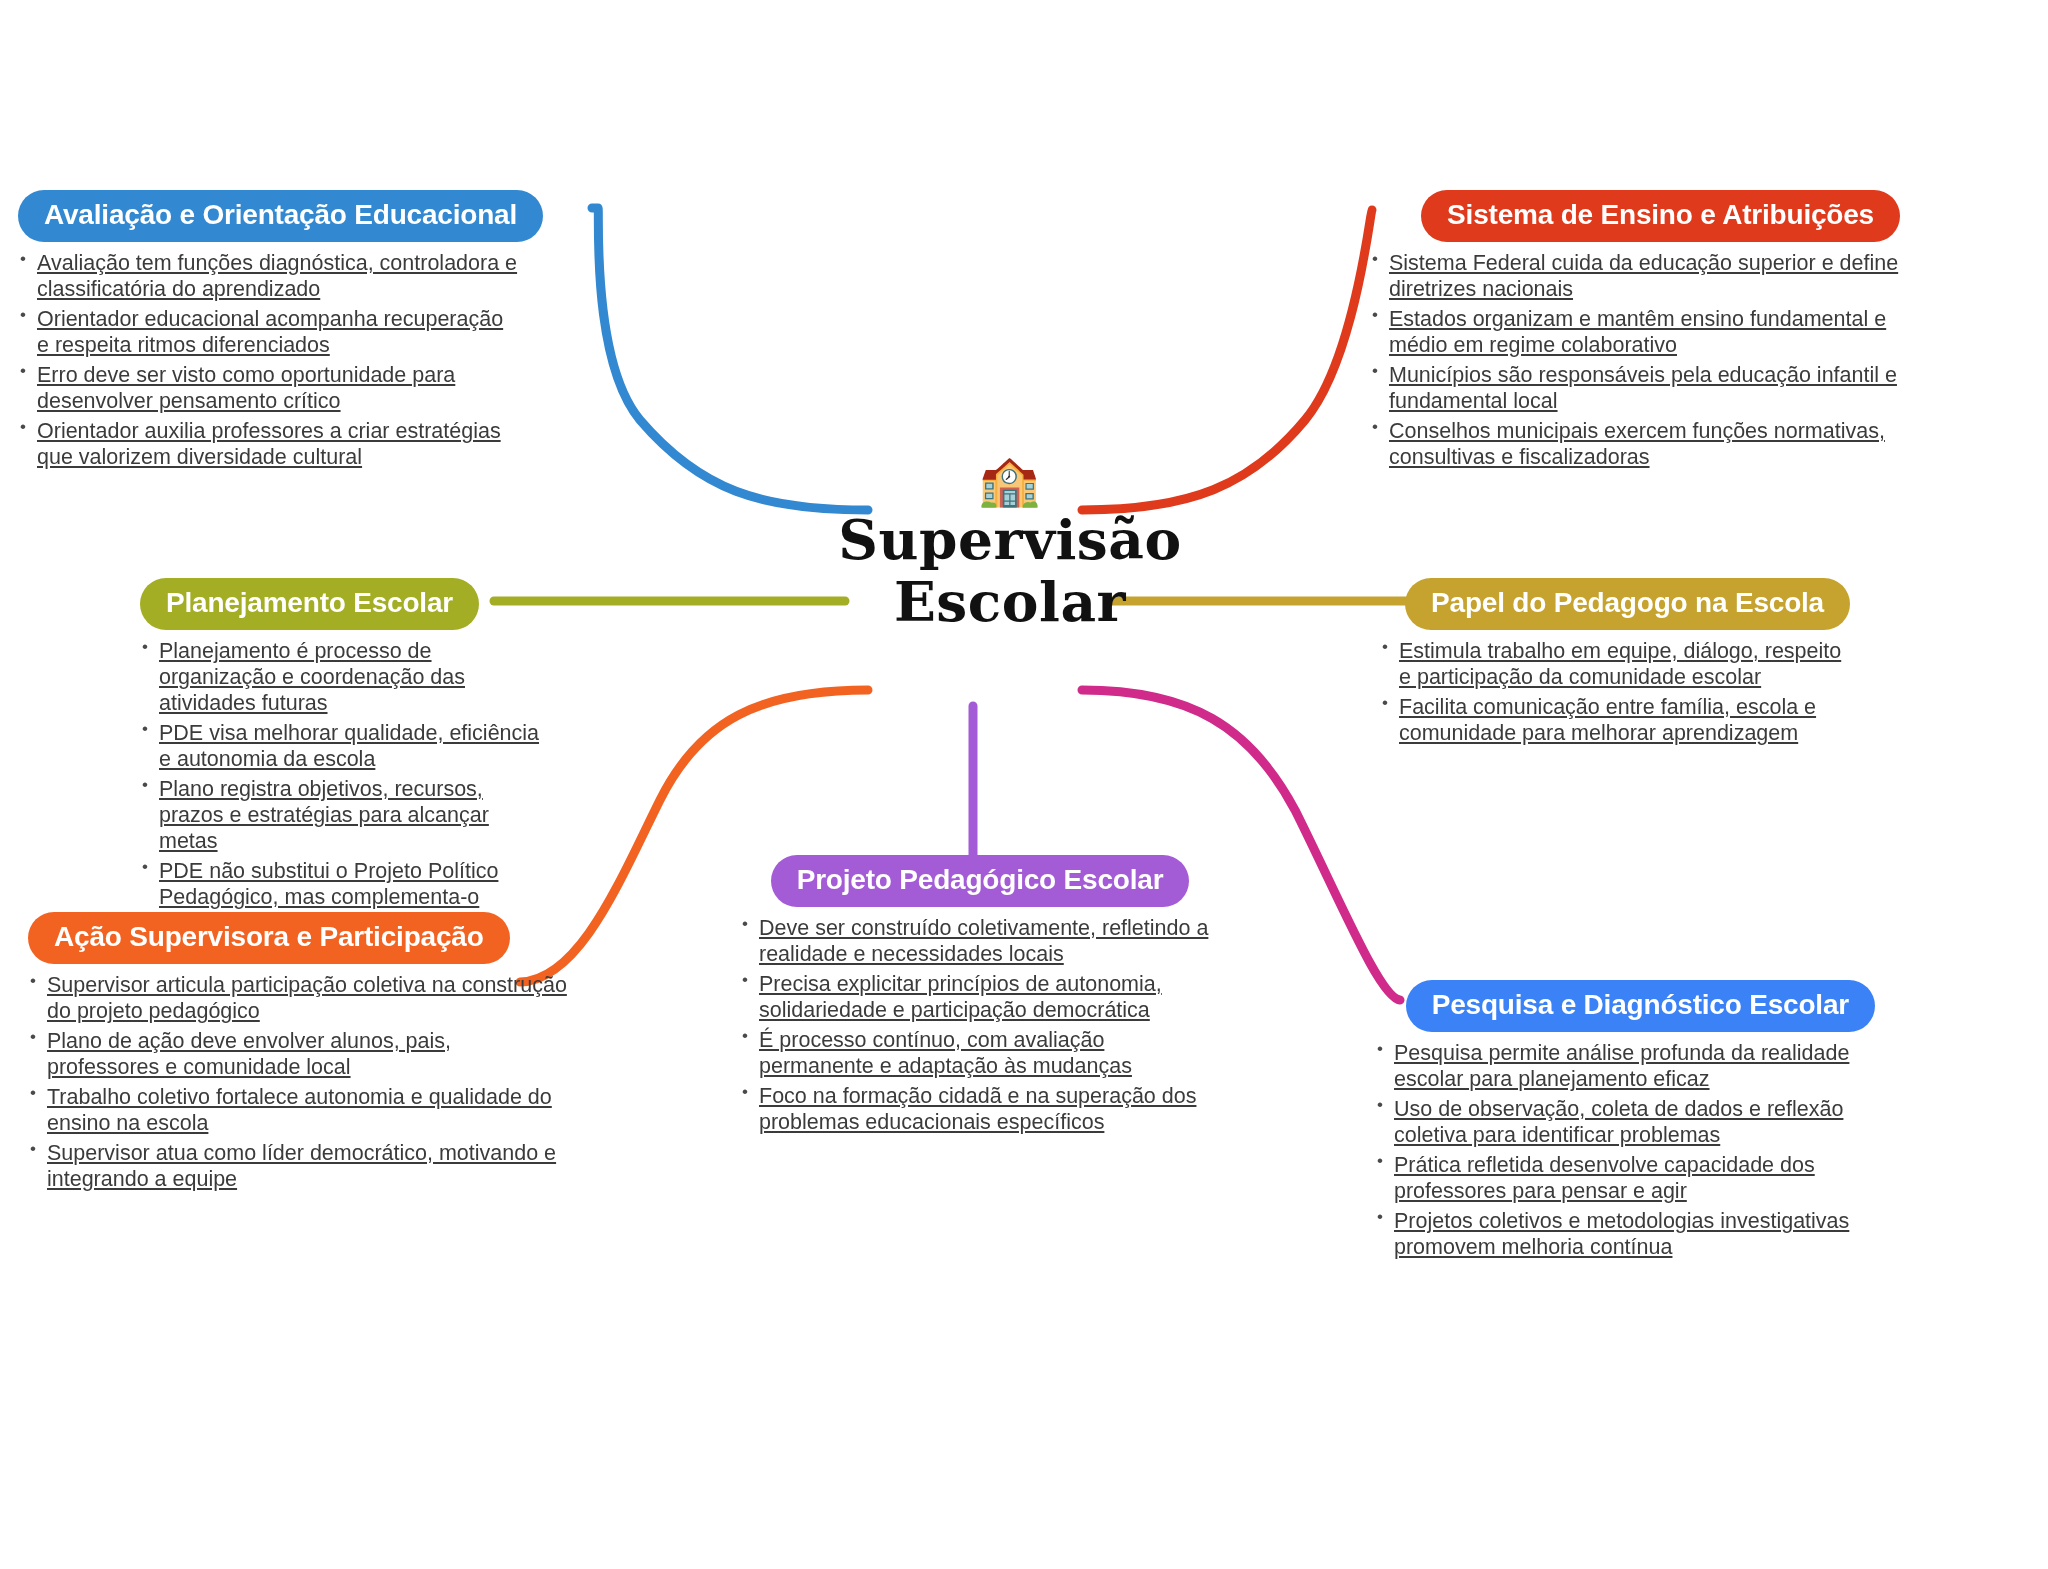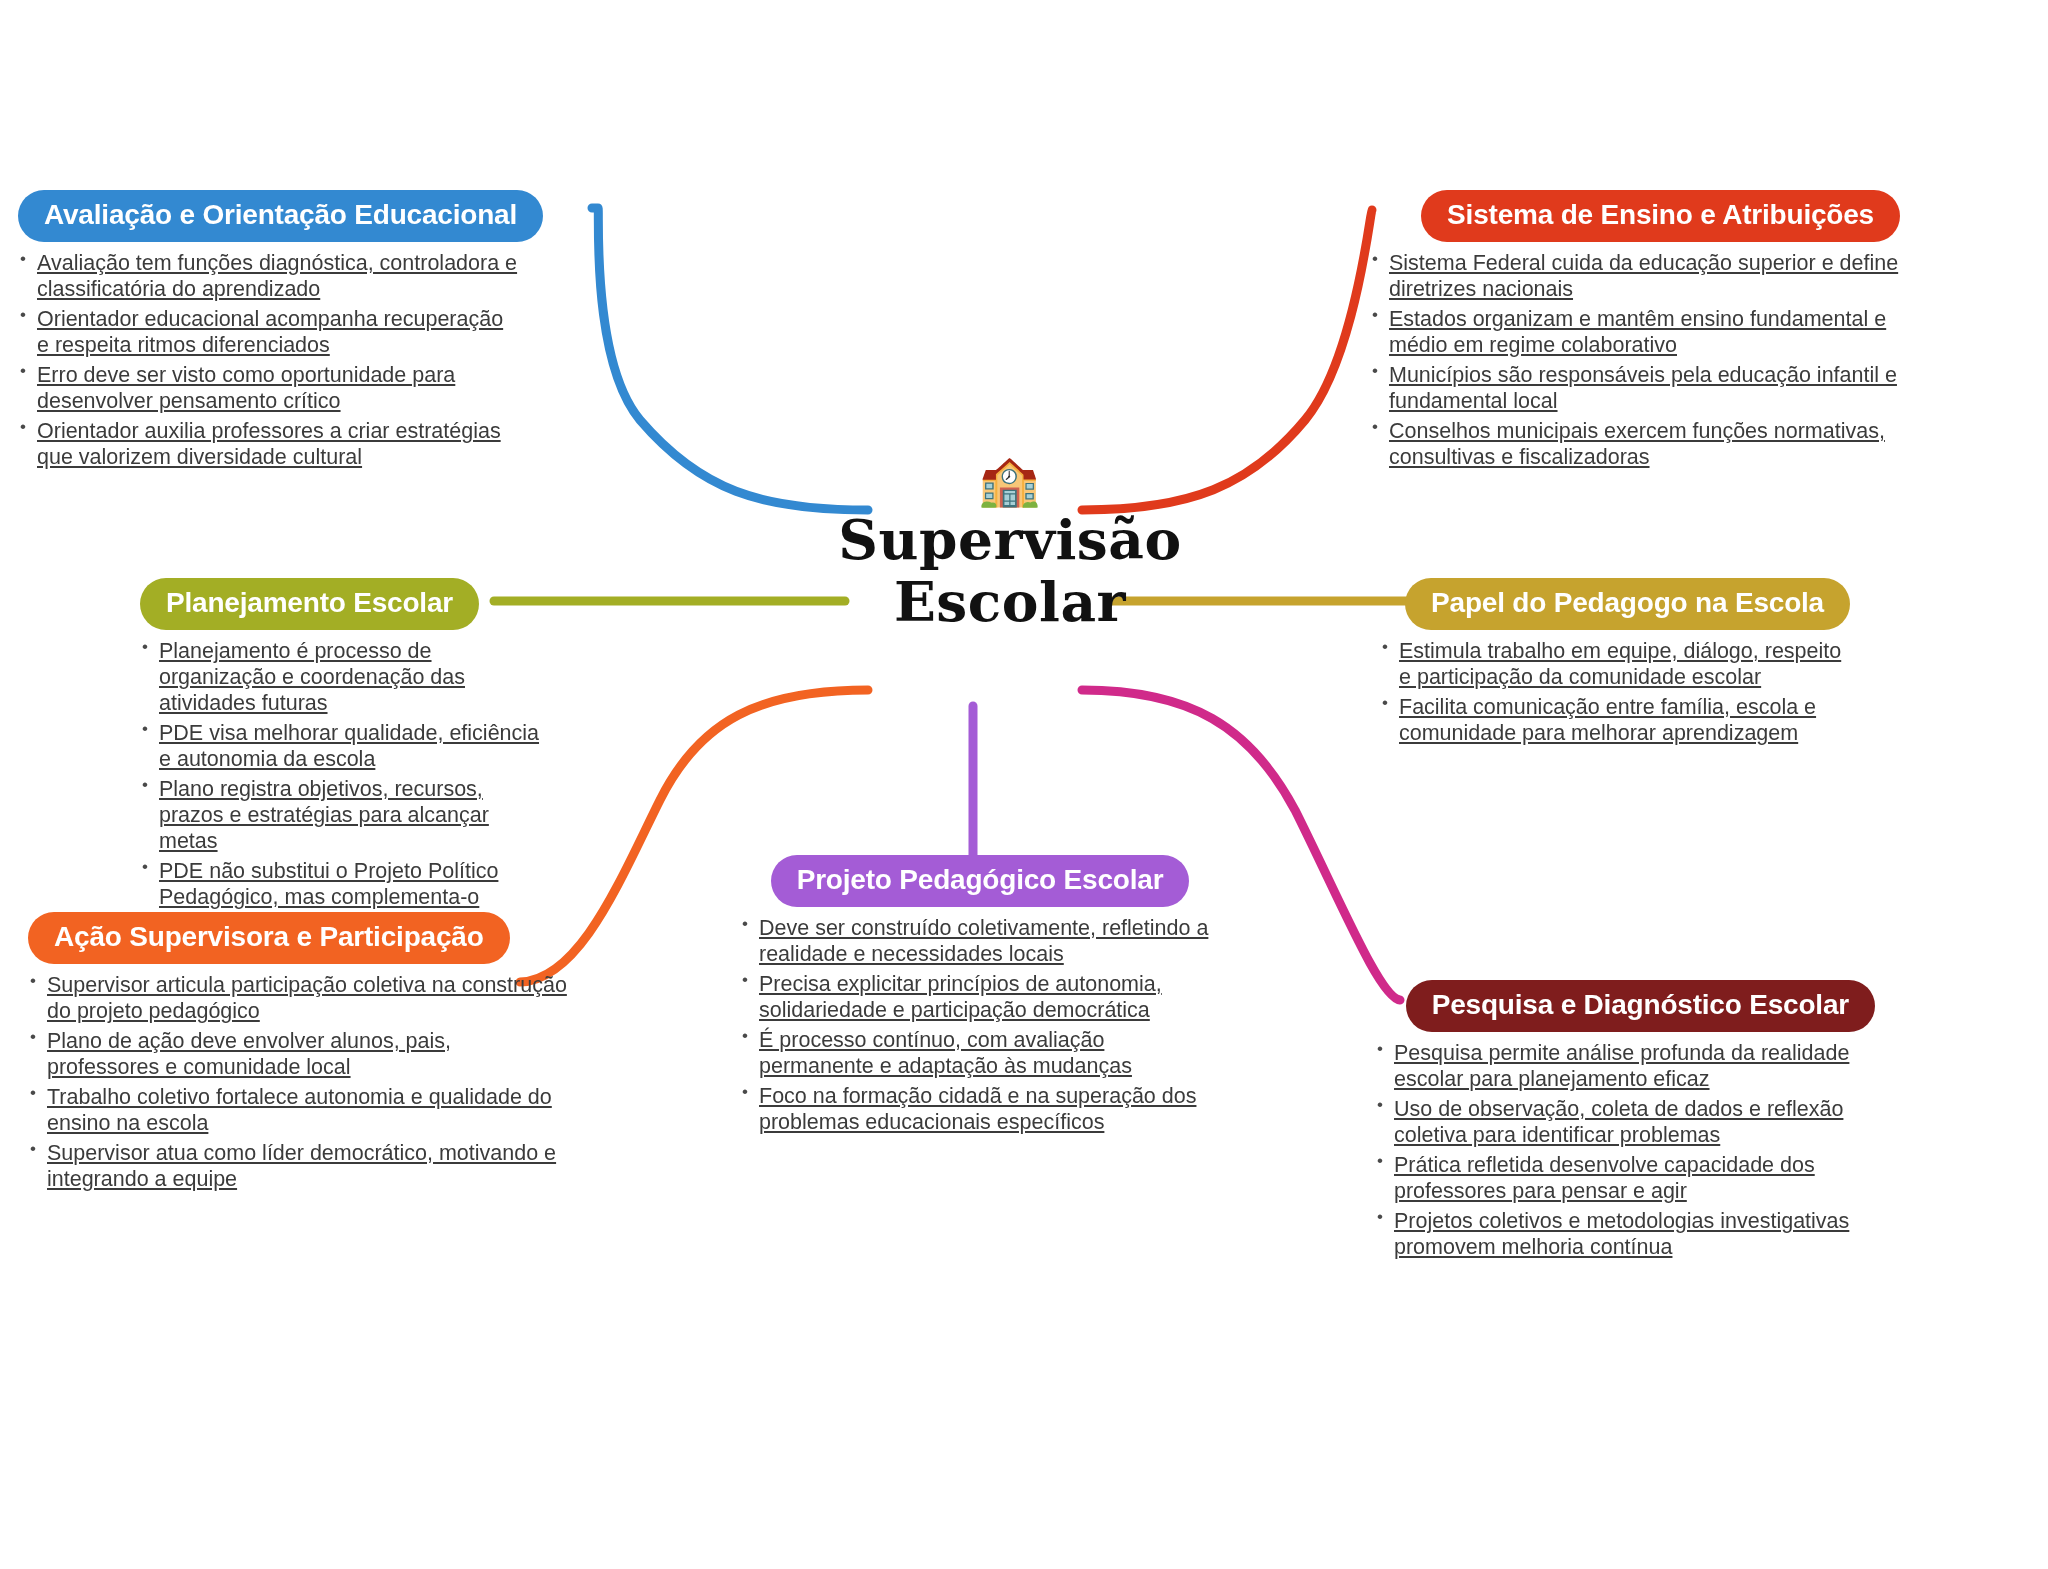--- a/index.html
+++ b/index.html
@@ -133,21 +133,21 @@
     <ul class="bullets">
       <li>Deve ser construído coletivamente, refletindo a realidade e necessidades locais</li>
       <li>Precisa explicitar princípios de autonomia, solidariedade e participação democrática</li>
       <li>É processo contínuo, com avaliação permanente e adaptação às mudanças</li>
       <li>Foco na formação cidadã e na superação dos problemas educacionais específicos</li>
     </ul>
   </div>
 
   <div class="branch" id="b-pesquisa">
     <div class="pill-wrap right">
-      <span class="pill" style="background: #7f1d1d;">Pesquisa e Diagnóstico Escolar</span>
+      <span class="pill" style="background: #3b82f6;">Pesquisa e Diagnóstico Escolar</span>
     </div>
     <ul class="bullets">
       <li>Pesquisa permite análise profunda da realidade escolar para planejamento eficaz</li>
       <li>Uso de observação, coleta de dados e reflexão coletiva para identificar problemas</li>
       <li>Prática refletida desenvolve capacidade dos professores para pensar e agir</li>
       <li>Projetos coletivos e metodologias investigativas promovem melhoria contínua</li>
     </ul>
   </div>
 
 </div>

